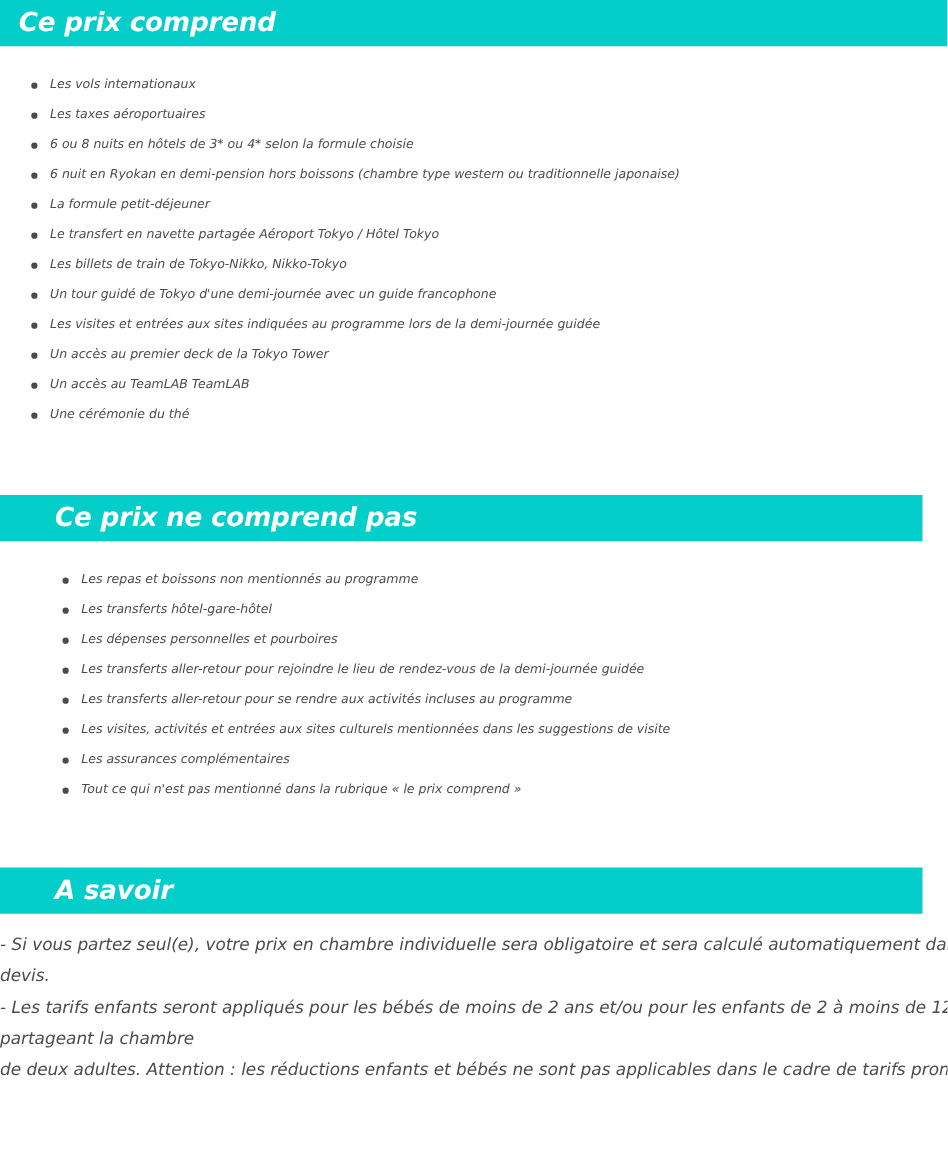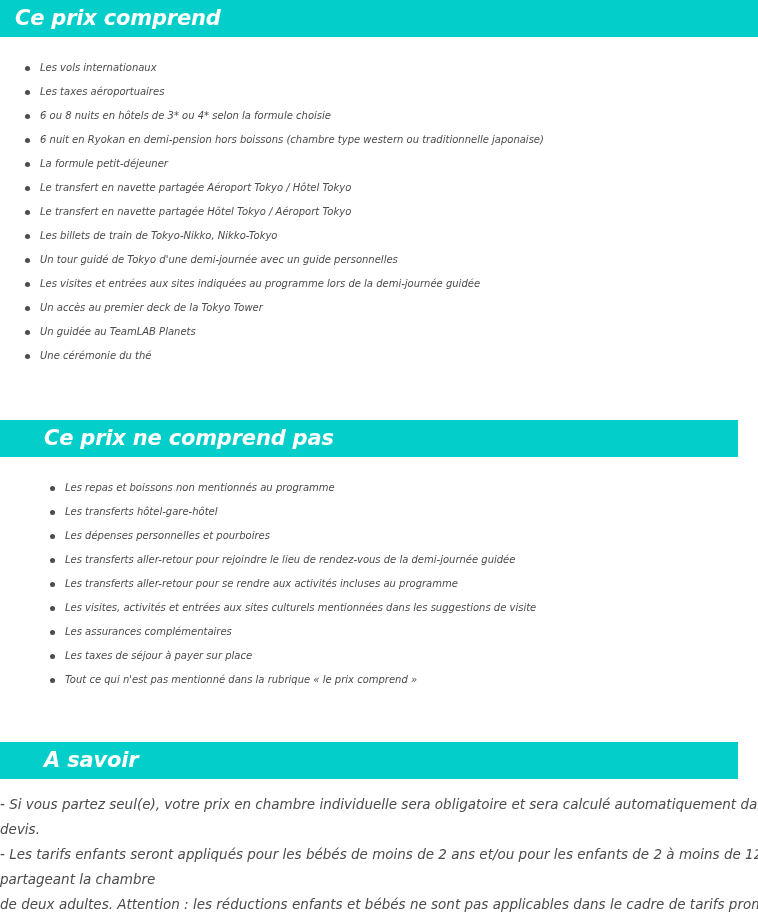--- a/index.html
+++ b/index.html
@@ -111,46 +111,44 @@
   </div>
 
   <div class="list-block-1">
     <ul class="bullet-list">
       <li>Les vols internationaux</li>
       <li>Les taxes aéroportuaires</li>
       <li>6 ou 8 nuits en hôtels de 3* ou 4* selon la formule choisie</li>
       <li>6 nuit en Ryokan en demi-pension hors boissons (chambre type western ou traditionnelle japonaise)</li>
       <li>La formule petit-déjeuner</li>
       <li>Le transfert en navette partagée Aéroport Tokyo / Hôtel Tokyo</li>
-      <li>Le transfert en navette partagée Hôtel Tokyo / Aéroport Tokyo</li>
       <li>Les billets de train de Tokyo-Nikko, Nikko-Tokyo</li>
-      <li>Un tour guidé de Tokyo d'une demi-journée avec un guide personnelles</li>
+      <li>Un tour guidé de Tokyo d'une demi-journée avec un guide francophone</li>
       <li>Les visites et entrées aux sites indiquées au programme lors de la demi-journée guidée</li>
       <li>Un accès au premier deck de la Tokyo Tower</li>
-      <li>Un guidée au TeamLAB Planets</li>
+      <li>Un accès au TeamLAB TeamLAB</li>
       <li>Une cérémonie du thé</li>
     </ul>
   </div>
 
   <div class="gap-after-list-1"></div>
 
   <div class="section-bar inset">
     <span class="section-title">Ce prix ne comprend pas</span>
   </div>
 
   <div class="list-block-2">
     <ul class="bullet-list">
       <li>Les repas et boissons non mentionnés au programme</li>
       <li>Les transferts hôtel-gare-hôtel</li>
       <li>Les dépenses personnelles et pourboires</li>
       <li>Les transferts aller-retour pour rejoindre le lieu de rendez-vous de la demi-journée guidée</li>
       <li>Les transferts aller-retour pour se rendre aux activités incluses au programme</li>
       <li>Les visites, activités et entrées aux sites culturels mentionnées dans les suggestions de visite</li>
       <li>Les assurances complémentaires</li>
-      <li>Les taxes de séjour à payer sur place</li>
       <li>Tout ce qui n'est pas mentionné dans la rubrique « le prix comprend »</li>
     </ul>
   </div>
 
   <div class="gap-after-list-2"></div>
 
   <div class="section-bar inset">
     <span class="section-title">A savoir</span>
   </div>
 

